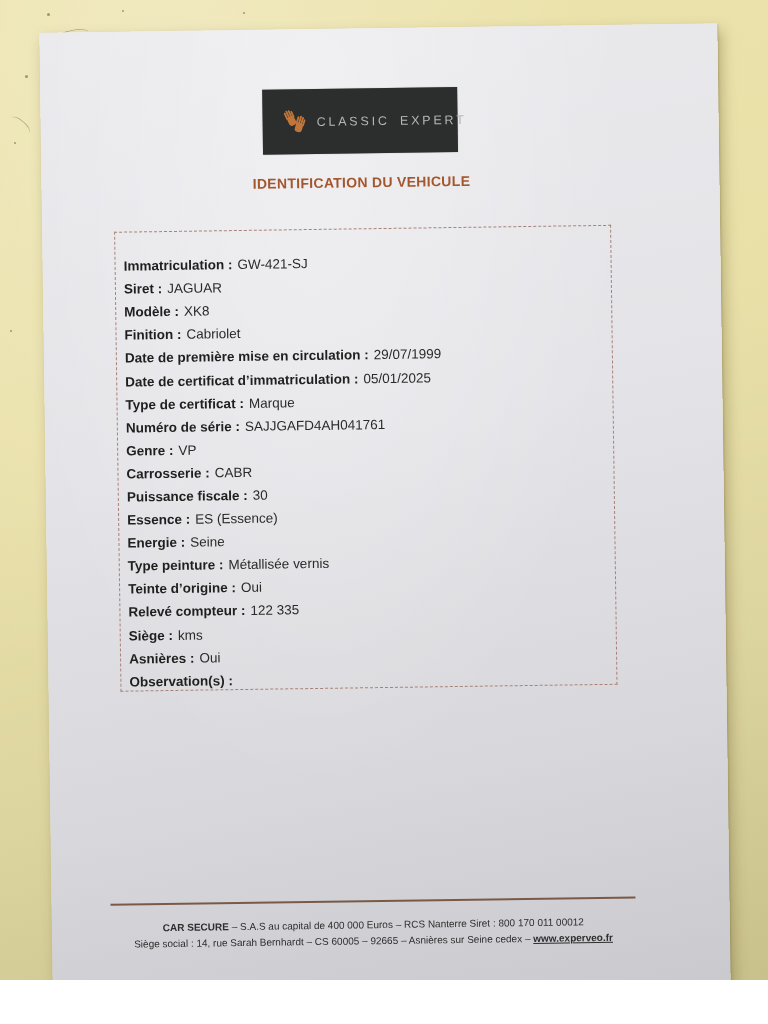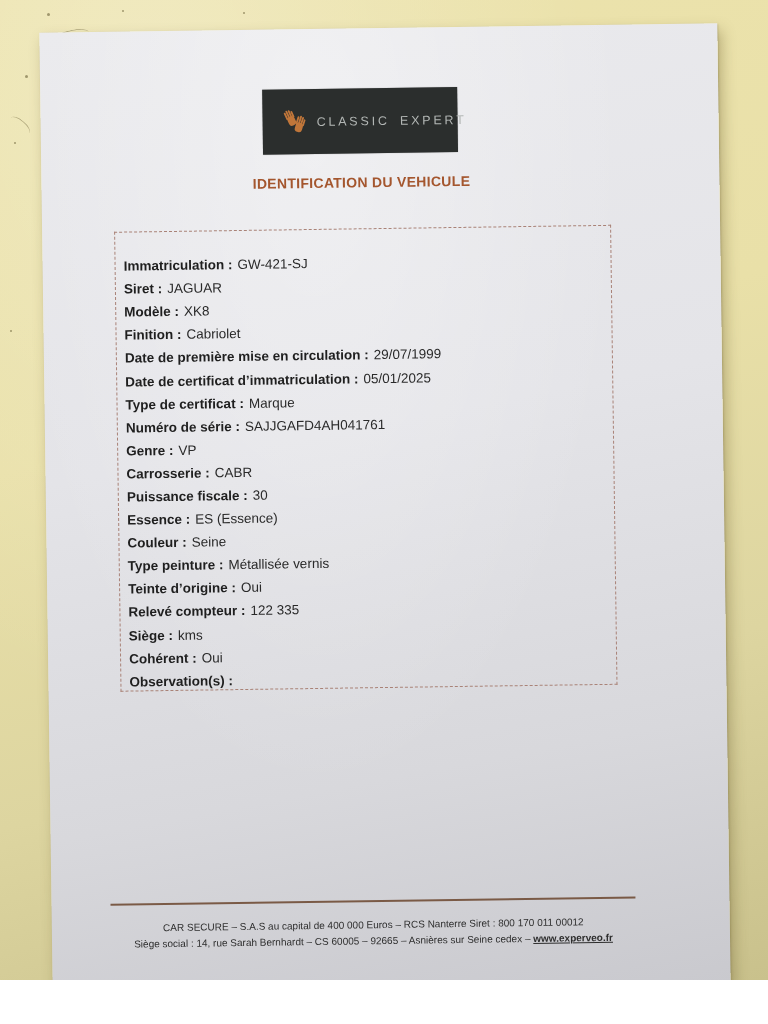--- a/index.html
+++ b/index.html
@@ -98,21 +98,21 @@
   }
   .footer-text {
     position: absolute;
     left: 39px; top: 889px;
     width: 565px;
     text-align: center;
     font-size: 10px;
     line-height: 16px;
     color: #2e2e2e;
   }
-  .footer-company { font-weight: normal; }
+  .footer-company { font-weight: bold; }
   .footer-link { font-weight: bold; text-decoration: underline; color: #2e2e2e; }
 </style>
 </head>
 <body>
 
 <div class="photo">
 
   <div class="speck" style="left:25px; top:75px;"></div>
   <div class="speck" style="left:47px; top:13px;"></div>
   <div class="speck" style="left:122px; top:10px; width:2px; height:2px;"></div>
@@ -194,41 +194,41 @@
           </div>
           <div class="row">
             <span class="lbl">Puissance fiscale :</span>
             <span class="val">30</span>
           </div>
           <div class="row">
             <span class="lbl">Essence :</span>
             <span class="val">ES (Essence)</span>
           </div>
           <div class="row">
-            <span class="lbl">Couleur :</span>
+            <span class="lbl">Energie :</span>
             <span class="val">Seine</span>
           </div>
           <div class="row">
             <span class="lbl">Type peinture :</span>
             <span class="val">Métallisée vernis</span>
           </div>
           <div class="row">
             <span class="lbl">Teinte d’origine :</span>
             <span class="val">Oui</span>
           </div>
           <div class="row">
             <span class="lbl">Relevé compteur :</span>
             <span class="val">122 335</span>
           </div>
           <div class="row">
             <span class="lbl">Siège :</span>
             <span class="val">kms</span>
           </div>
           <div class="row">
-            <span class="lbl">Cohérent :</span>
+            <span class="lbl">Asnières :</span>
             <span class="val">Oui</span>
           </div>
           <div class="row">
             <span class="lbl">Observation(s) :</span>
             <span class="val"></span>
           </div>
         </div>
     </div>
 
     <div class="footer-rule"></div>

